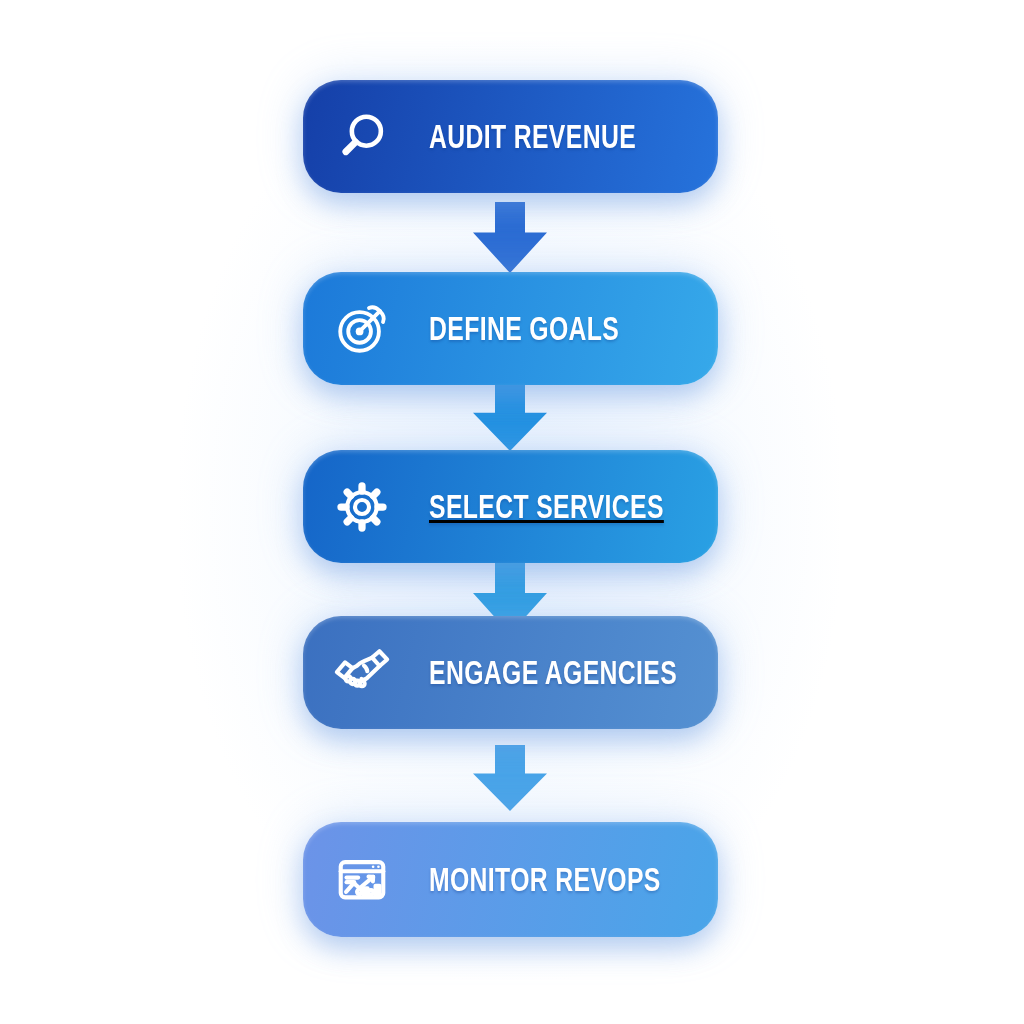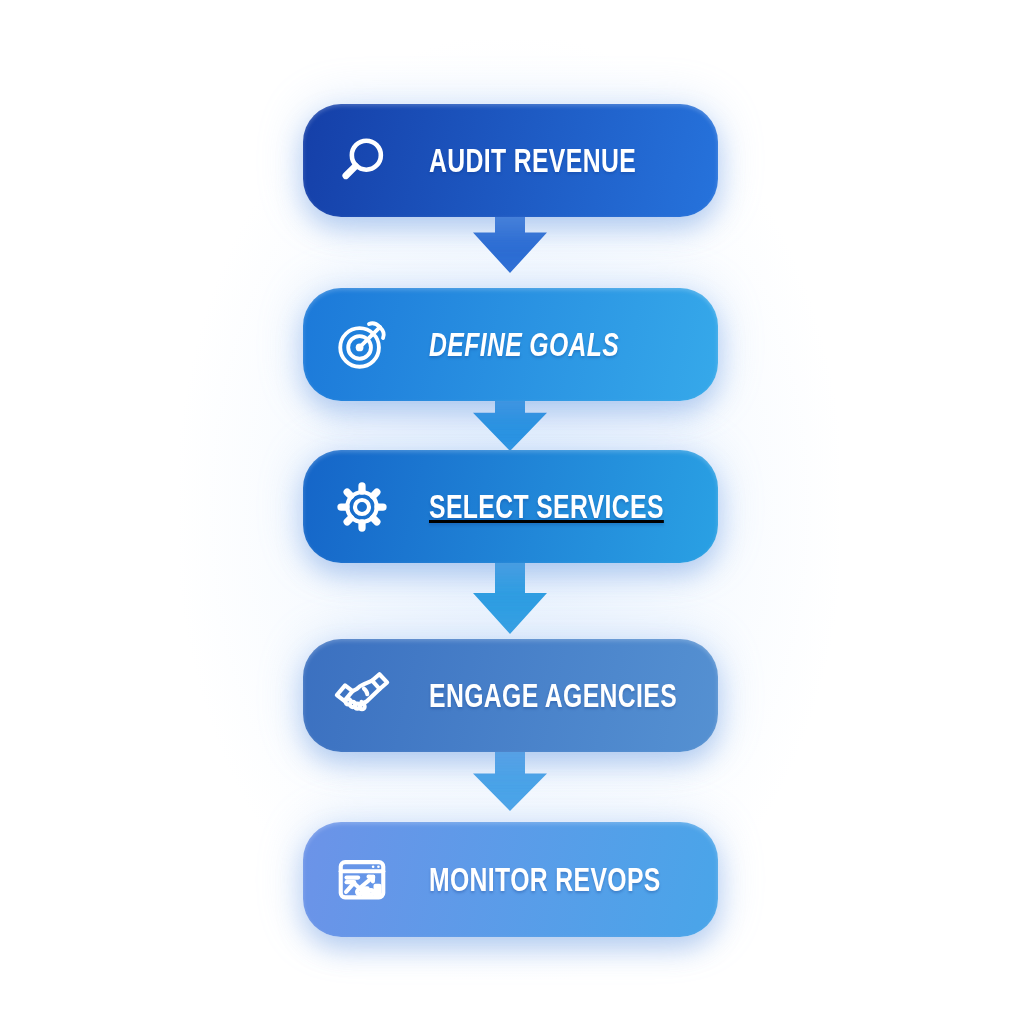--- a/index.html
+++ b/index.html
@@ -31,24 +31,24 @@
     height: 113px;
     border-radius: 38px;
     display: flex;
     align-items: center;
     box-shadow:
       0 12px 26px rgba(96,146,222,0.38),
       0 0 46px rgba(140,185,245,0.32),
       inset 0 2px 4px rgba(255,255,255,0.22);
     z-index: 2;
   }
-  .step-1 { top: 104px; text-align: right; }
-  .step-2 { top: 288px; font-style: italic; }
+  .step-1 { top: 80px; text-align: right; }
+  .step-2 { top: 272px; }
   .step-3 { top: 450px; }
-  .step-4 { top: 639px; }
+  .step-4 { top: 616px; }
   .step-5 { top: 810px; height: 115px; margin-top: 12px; }
 
   .icon-wrap {
     flex: 0 0 auto;
     width: 58px;
     height: 58px;
     margin-left: 30px;
   }
   .icon-wrap svg {
     width: 100%;

